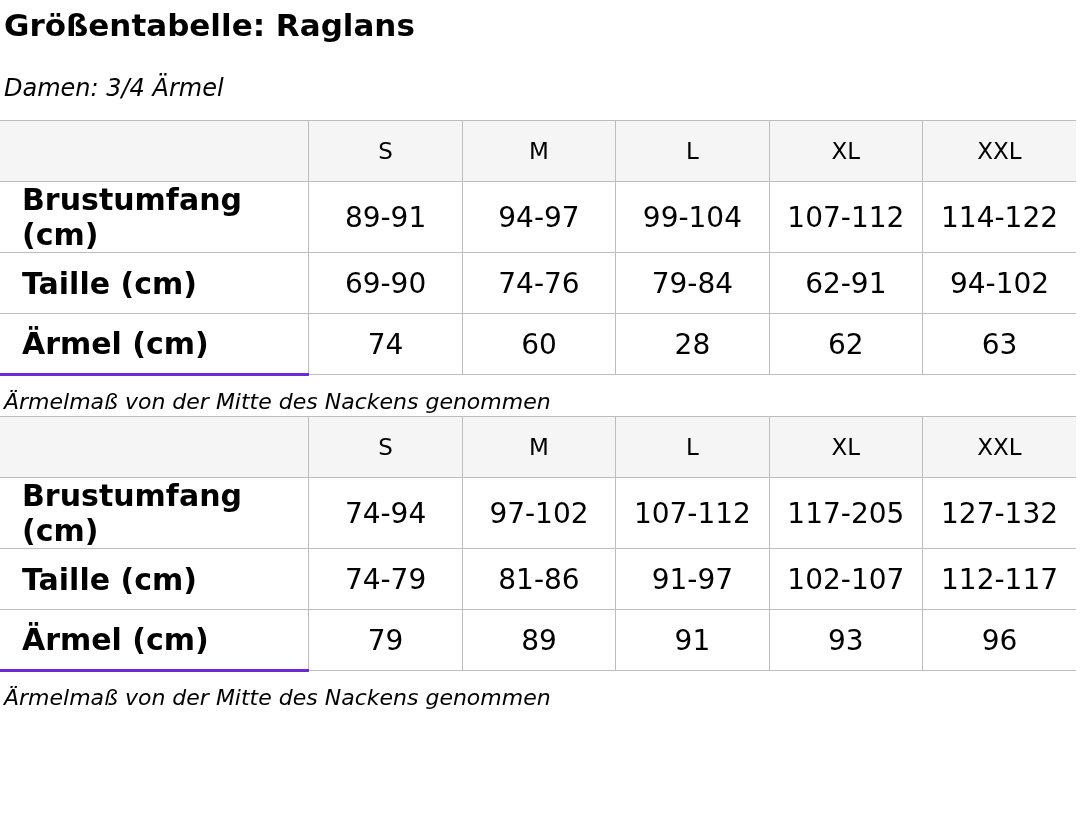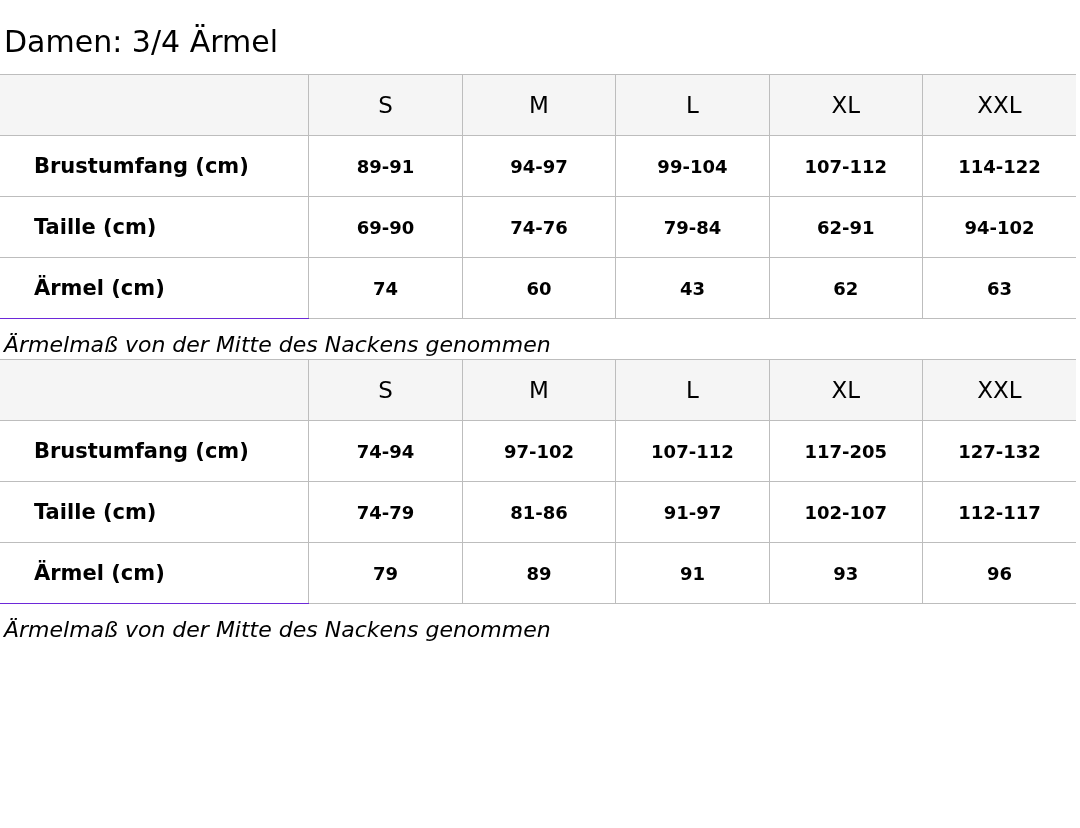--- a/index.html
+++ b/index.html
@@ -21,82 +21,84 @@
     box-sizing: border-box;
   }
   .main-title {
     font-size: 31px;
     font-weight: bold;
     letter-spacing: 0px;
     margin: 4px 0 0 4px;
     line-height: 42px;
   }
   .section-title {
-    font-size: 30px;
+    font-size: 24px;
     font-weight: normal;
     margin: 22px 0 12px 4px;
     line-height: 40px;
+    font-style: italic;
   }
   .section-title.second {
     margin-top: 42px;
   }
   table.size-table {
     border-collapse: collapse;
     width: 1076px;
     margin: 0 0 0 0;
     table-layout: fixed;
   }
   table.size-table td,
   table.size-table th {
     border: 1px solid #bdbdbd;
     height: 61px;
-    font-size: 18px;
-    font-weight: bold;
+    font-size: 28px;
+    font-weight: normal;
     text-align: center;
     vertical-align: middle;
     padding: 0;
     box-sizing: border-box;
   }
   table.size-table thead th {
     background: #f5f5f5;
     font-weight: normal;
     font-size: 23px;
   }
   table.size-table thead th.corner {
     background: #f5f5f5;
     border-left: none;
   }
   table.size-table tbody td.rowlabel {
     text-align: left;
-    padding-left: 34px;
+    padding-left: 22px;
     font-weight: bold;
-    font-size: 21px;
+    font-size: 30px;
     border-left: none;
   }
   table.size-table tbody td.rowlabel.lastrow {
-    border-bottom: 1px solid #6d28d9;
+    border-bottom: 3px solid #6d28d9;
   }
   table.size-table tr td:last-child,
   table.size-table tr th:last-child {
     border-right: none;
   }
   .note {
     font-size: 22px;
     font-style: italic;
     margin: 12px 8px 0 4px;
     line-height: 28px;
   }
   col.label-col { width: 308px; }
   col.size-col { width: 153px; }
 </style>
 </head>
 <body>
 
 <div class="page">
 
+  <div class="main-title">Größentabelle: Raglans</div>
 
   <div class="section-title">Damen: 3/4 Ärmel</div>
 
   <table class="size-table">
     <colgroup>
       <col class="label-col">
       <col class="size-col">
       <col class="size-col">
       <col class="size-col">
       <col class="size-col">
@@ -126,21 +128,21 @@
         <td>69-90</td>
         <td>74-76</td>
         <td>79-84</td>
         <td>62-91</td>
         <td>94-102</td>
       </tr>
       <tr>
         <td class="rowlabel lastrow">Ärmel (cm)</td>
         <td>74</td>
         <td>60</td>
-        <td>43</td>
+        <td>28</td>
         <td>62</td>
         <td>63</td>
       </tr>
     </tbody>
   </table>
 
   <div class="note">Ärmelmaß von der Mitte des Nackens genommen</div>
 
 
   <table class="size-table">

